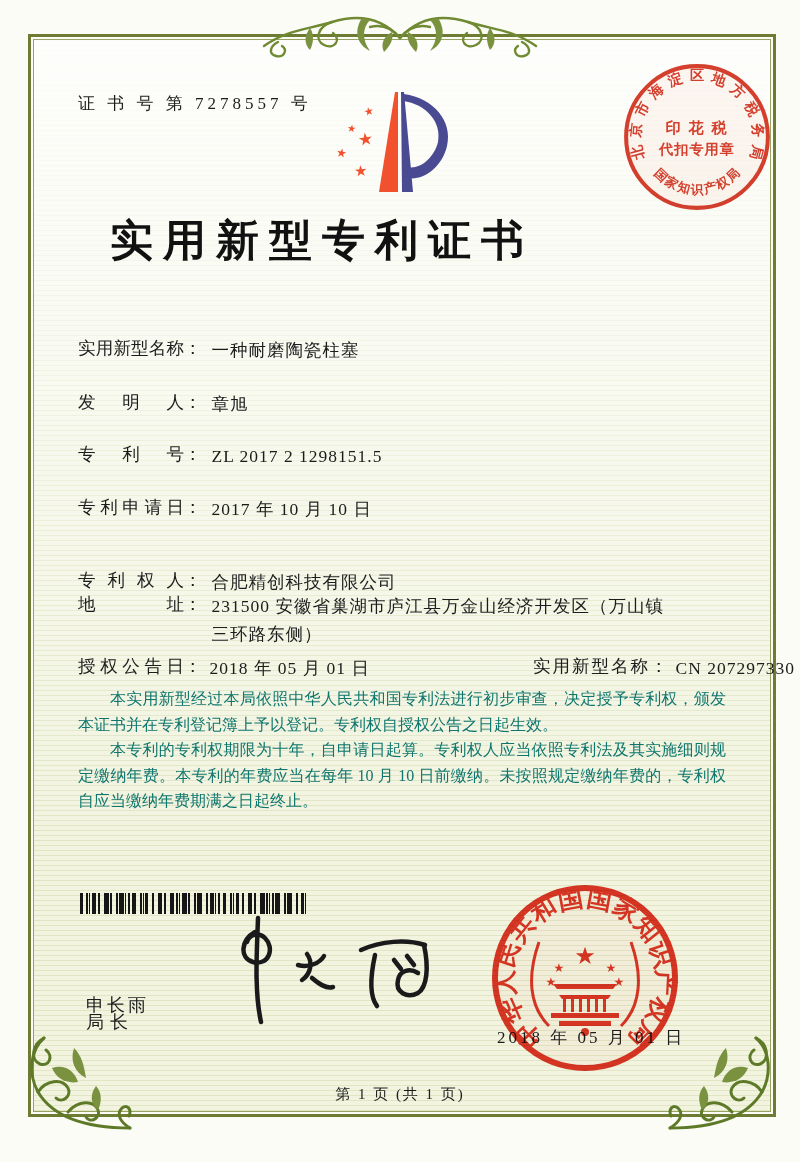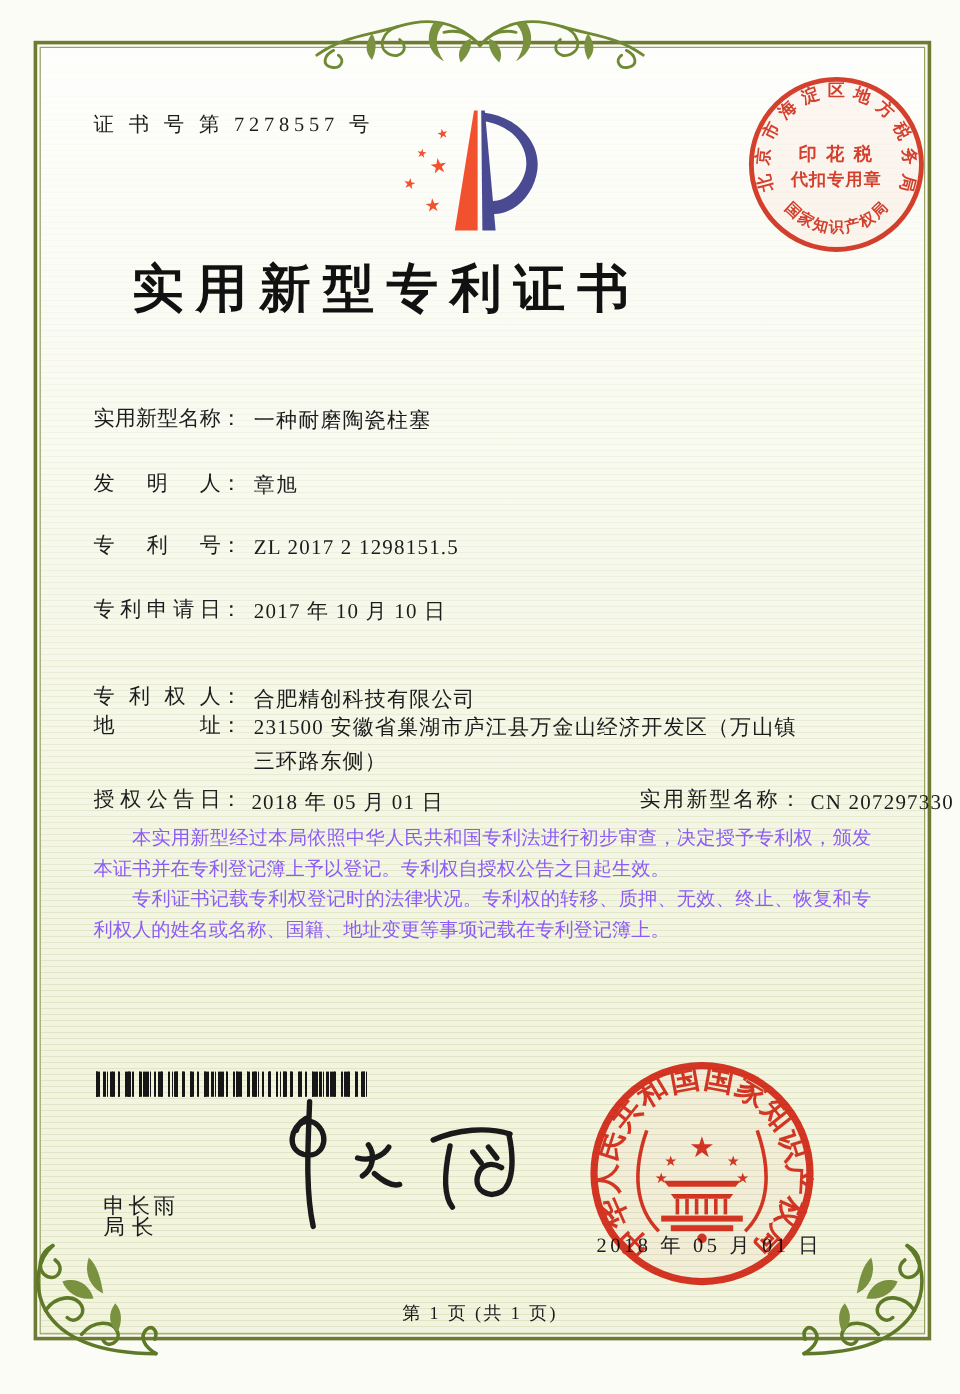--- a/index.html
+++ b/index.html
@@ -35,21 +35,21 @@
   .row{position:absolute;left:78px;font-size:17.5px;z-index:3;white-space:nowrap;}
   .flabel{display:inline-block;width:106px;text-align:justify;text-align-last:justify;vertical-align:top;}
   .colon{display:inline-block;vertical-align:top;}
   .fvalue{display:inline-block;margin-left:10px;letter-spacing:1px;vertical-align:top;white-space:pre-line;line-height:28px;}
   .row-grant .fvalue{margin-left:8px;}
   .grant-right{position:absolute;left:455px;top:0;}
   .grant-right .glabel{letter-spacing:2px;}
   
   .body-text{
     position:absolute;left:78px;top:686px;width:648px;z-index:3;
-    font-size:16px;line-height:25.6px;text-align:justify;color:#8b5cf6;
+    font-size:16px;line-height:25.6px;text-align:justify;color:#0f766e;
   }
   .body-text p{margin:0;text-indent:2em;}
   
   .barcode{
     position:absolute;left:80px;top:893px;width:228px;height:21px;z-index:3;
     background-image:
       repeating-linear-gradient(90deg,#161616 0 2px,rgba(0,0,0,0) 2px 6px),
       repeating-linear-gradient(90deg,#161616 0 3px,rgba(0,0,0,0) 3px 13px),
       repeating-linear-gradient(90deg,#161616 0 1px,rgba(0,0,0,0) 1px 9px);
   }
@@ -182,21 +182,21 @@
   <span class="flabel">地址</span><span class="colon">：</span><span class="fvalue">231500 安徽省巢湖市庐江县万金山经济开发区（万山镇
 三环路东侧）</span>
 </div>
 <div class="row row-grant" style="top:654px">
   <span class="flabel">授权公告日</span><span class="colon">：</span><span class="fvalue">2018 年 05 月 01 日</span>
   <span class="grant-right"><span class="glabel">实用新型名称</span><span class="colon">：</span><span class="fvalue">CN 207297330 U</span></span>
 </div>
 
 <div class="body-text">
   <p>本实用新型经过本局依照中华人民共和国专利法进行初步审查，决定授予专利权，颁发本证书并在专利登记簿上予以登记。专利权自授权公告之日起生效。</p>
-  <p>专利证书记载专利权登记时的法律状况。专利权的转移、质押、无效、终止、恢复和专利权人的姓名或名称、国籍、地址变更等事项记载在专利登记簿上。</p>
+  <p>本专利的专利权期限为十年，自申请日起算。专利权人应当依照专利法及其实施细则规定缴纳年费。本专利的年费应当在每年 10 月 10 日前缴纳。未按照规定缴纳年费的，专利权自应当缴纳年费期满之日起终止。</p>
 </div>
 
 <div class="barcode"></div>
 
 <div class="director-title">局长</div>
 <div class="director-name">申长雨</div>
 
 <svg class="signature" width="250" height="125" viewBox="0 0 250 125">
   <g stroke="#1a1a1a" stroke-width="4.5" fill="none" stroke-linecap="round" stroke-linejoin="round">
     <path d="M60,24 C46,32 44,50 58,54 C74,58 80,40 70,30 C64,24 54,26 52,34"></path>

